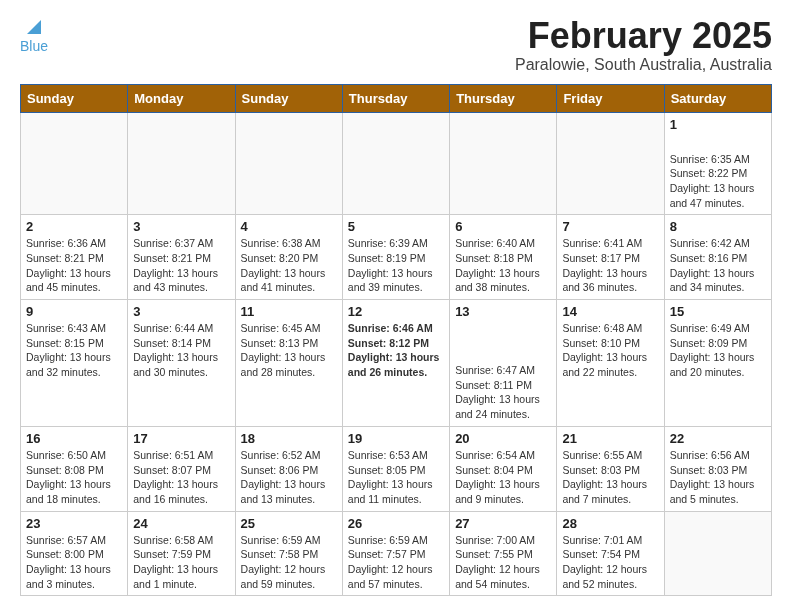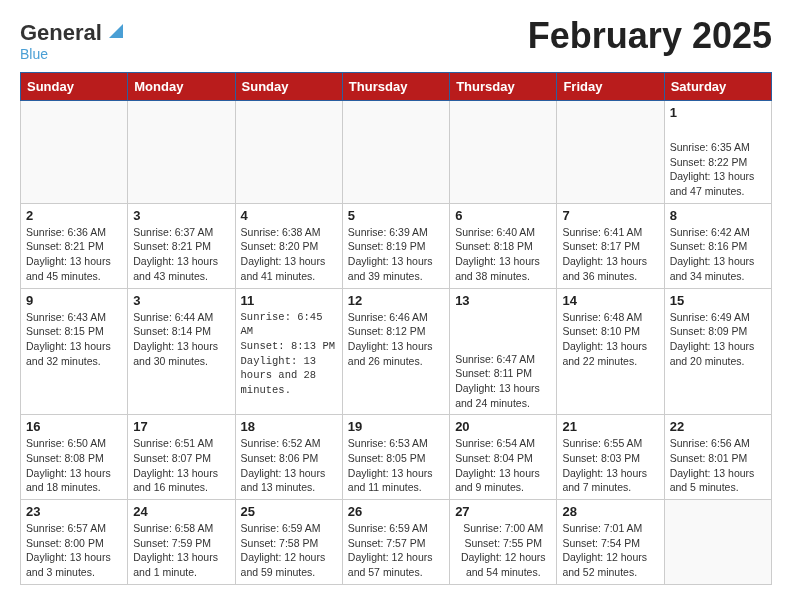--- a/index.html
+++ b/index.html
@@ -40,21 +40,21 @@
       font-size: 16px;
       font-weight: normal;
       color: #444;
     }
     .calendar {
       width: 100%;
       border-collapse: collapse;
       border: 1px solid #ccc;
     }
     .calendar thead tr th {
-      background-color: #b91c1c;
+      background-color: #a16207;
       color: #fff;
       font-size: 13px;
       font-weight: bold;
       padding: 6px 6px;
       border: 1px solid #2a5fa0;
       text-align: left;
     }
     .calendar tbody tr td {
       vertical-align: top;
       border: 1px solid #ccc;
@@ -96,29 +96,29 @@
       font-weight: bold;
     }
   </style>
 </head>
 <body>
 
 <div class="page">
   <div class="header">
     <div class="logo">
       <div class="logo-wrapper">
-        <span class="logo-dark-part">General</span>
         <svg width="22" height="22" viewBox="0 0 22 22" style="margin-left:1px;margin-top:-4px;">
           <polygon points="6,18 20,4 20,18" fill="#4a9fd5"></polygon>
         </svg>
       </div>
       <span class="logo-blue-part">Blue</span>
     </div>
     <div class="title-block">
       <h1>February 2025</h1>
+      <h2>Paralowie, South Australia, Australia</h2>
     </div>
   </div>
 
   <table class="calendar">
     <thead>
       <tr>
         <th>Sunday</th>
         <th>Monday</th>
         <th>Sunday</th>
         <th>Thursday</th>
@@ -194,27 +194,27 @@
 Daylight: 13 hours and 32 minutes.</div>
           </td>
           <td>
             <span class="day-num">3</span>
             <div class="day-info" style="white-space: pre-line;">Sunrise: 6:44 AM
 Sunset: 8:14 PM
 Daylight: 13 hours and 30 minutes.</div>
           </td>
           <td>
             <span class="day-num">11</span>
-            <div class="day-info" style="white-space: pre-line; font-family: Liberation Mono, monospace;">Sunrise: 6:45 AM
+            <div class="day-info" style="white-space: pre-line;">Sunrise: 6:45 AM
 Sunset: 8:13 PM
 Daylight: 13 hours and 28 minutes.</div>
           </td>
           <td>
             <span class="day-num">12</span>
-            <div class="day-info" style="white-space: pre-line;">Sunrise: 6:46 AM
+            <div class="day-info" style="white-space: pre-line; font-weight: bold;">Sunrise: 6:46 AM
 Sunset: 8:12 PM
 Daylight: 13 hours and 26 minutes.</div>
           </td>
           <td>
             <span class="day-num">13</span>
             <div class="day-info" style="white-space: pre-line; margin-top: 44px;">Sunrise: 6:47 AM
 Sunset: 8:11 PM
 Daylight: 13 hours and 24 minutes.</div>
           </td>
           <td>
@@ -263,21 +263,21 @@
           </td>
           <td>
             <span class="day-num">21</span>
             <div class="day-info" style="white-space: pre-line;">Sunrise: 6:55 AM
 Sunset: 8:03 PM
 Daylight: 13 hours and 7 minutes.</div>
           </td>
           <td>
             <span class="day-num">22</span>
             <div class="day-info" style="white-space: pre-line;">Sunrise: 6:56 AM
-Sunset: 8:01 PM
+Sunset: 8:03 PM
 Daylight: 13 hours and 5 minutes.</div>
           </td>
         </tr>
         <tr>
           <td>
             <span class="day-num">23</span>
             <div class="day-info" style="white-space: pre-line;">Sunrise: 6:57 AM
 Sunset: 8:00 PM
 Daylight: 13 hours and 3 minutes.</div>
           </td>
@@ -294,21 +294,21 @@
 Daylight: 12 hours and 59 minutes.</div>
           </td>
           <td>
             <span class="day-num">26</span>
             <div class="day-info" style="white-space: pre-line;">Sunrise: 6:59 AM
 Sunset: 7:57 PM
 Daylight: 12 hours and 57 minutes.</div>
           </td>
           <td>
             <span class="day-num">27</span>
-            <div class="day-info" style="white-space: pre-line; text-align: center;">Sunrise: 7:00 AM
+            <div class="day-info" style="white-space: pre-line;">Sunrise: 7:00 AM
 Sunset: 7:55 PM
 Daylight: 12 hours and 54 minutes.</div>
           </td>
           <td>
             <span class="day-num">28</span>
             <div class="day-info" style="white-space: pre-line;">Sunrise: 7:01 AM
 Sunset: 7:54 PM
 Daylight: 12 hours and 52 minutes.</div>
           </td>
           <td class="empty"></td>

